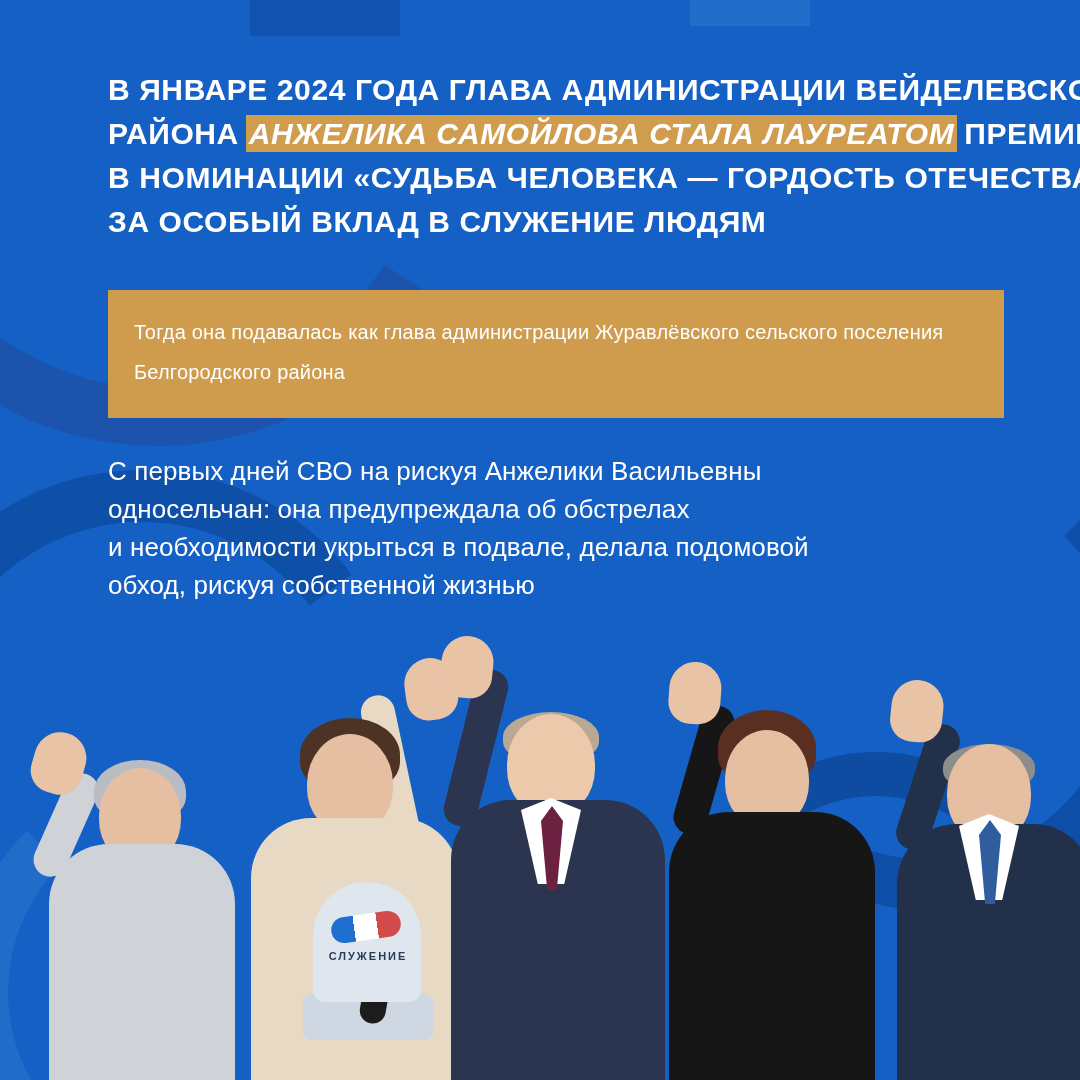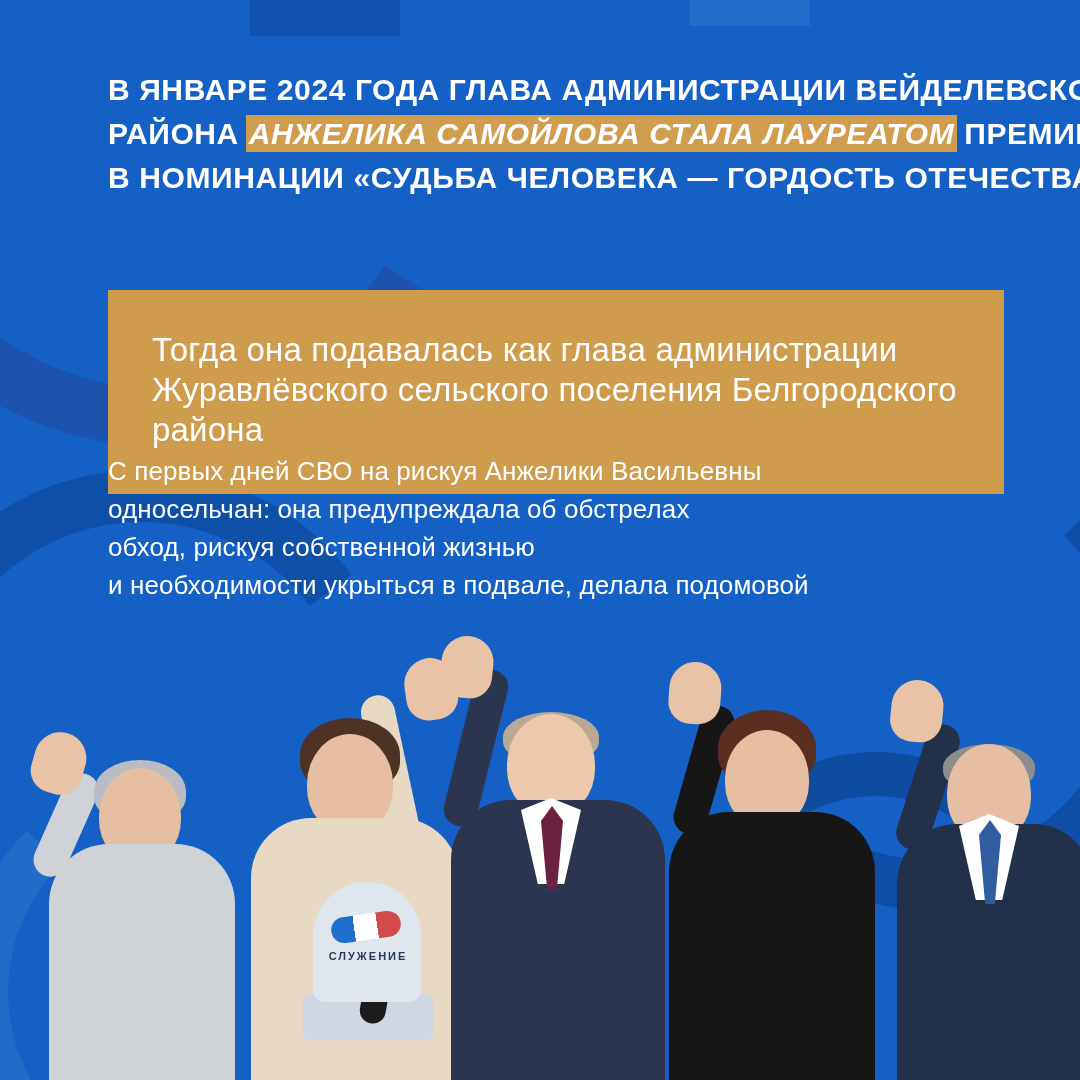--- a/index.html
+++ b/index.html
@@ -136,23 +136,23 @@
   .callout {
     position: absolute;
     left: 108px;
     top: 290px;
     width: 896px;
     background: #cf9b4d;
     padding: 22px 26px 26px 26px;
     box-sizing: border-box;
   }
   .callout p {
-    margin: 18px;
+    margin: 0;
     color: #ffffff;
-    font-size: 33px;
+    font-size: 20px;
     line-height: 40px;
     letter-spacing: .2px;
   }
 
   
   .body-text {
     position: absolute;
     left: 108px;
     top: 452px;
     width: 930px;
@@ -328,31 +328,32 @@
   <div class="deco arc-ml"></div>
   <div class="deco arc-bl"></div>
   <div class="deco arc-br"></div>
   <div class="deco bar-top"></div>
   <div class="deco bar-top2"></div>
 
   <div class="headline">
     <span class="line">В ЯНВАРЕ 2024 ГОДА ГЛАВА АДМИНИСТРАЦИИ ВЕЙДЕЛЕВСКОГО</span>
     <span class="line"><span>РАЙОНА </span><span class="hl">АНЖЕЛИКА САМОЙЛОВА СТАЛА ЛАУРЕАТОМ</span><span> ПРЕМИИ</span></span>
     <span class="line">В НОМИНАЦИИ «СУДЬБА ЧЕЛОВЕКА — ГОРДОСТЬ ОТЕЧЕСТВА»</span>
+    <span class="line">ЗА ОСОБЫЙ ВКЛАД В СЛУЖЕНИЕ ЛЮДЯМ</span>
   </div>
 
   <div class="callout">
     <p>Тогда она подавалась как глава администрации Журавлёвского сельского поселения Белгородского района</p>
   </div>
 
   <div class="body-text">
     <span class="line">С первых дней СВО на рискуя Анжелики Васильевны</span>
     <span class="line">односельчан: она предупреждала об обстрелах</span>
+    <span class="line">и необходимости укрыться в подвале, делала подомовой</span>
     <span class="line">обход, рискуя собственной жизнью</span>
-    <span class="line">и необходимости укрыться в подвале, делала подомовой</span>
   </div>
 
   <div class="photo-band">
 
     <div class="person" id="p1">
       <div class="arm"></div>
       <div class="hand"></div>
       <div class="hair"></div>
       <div class="head"></div>
       <div class="torso"></div>

